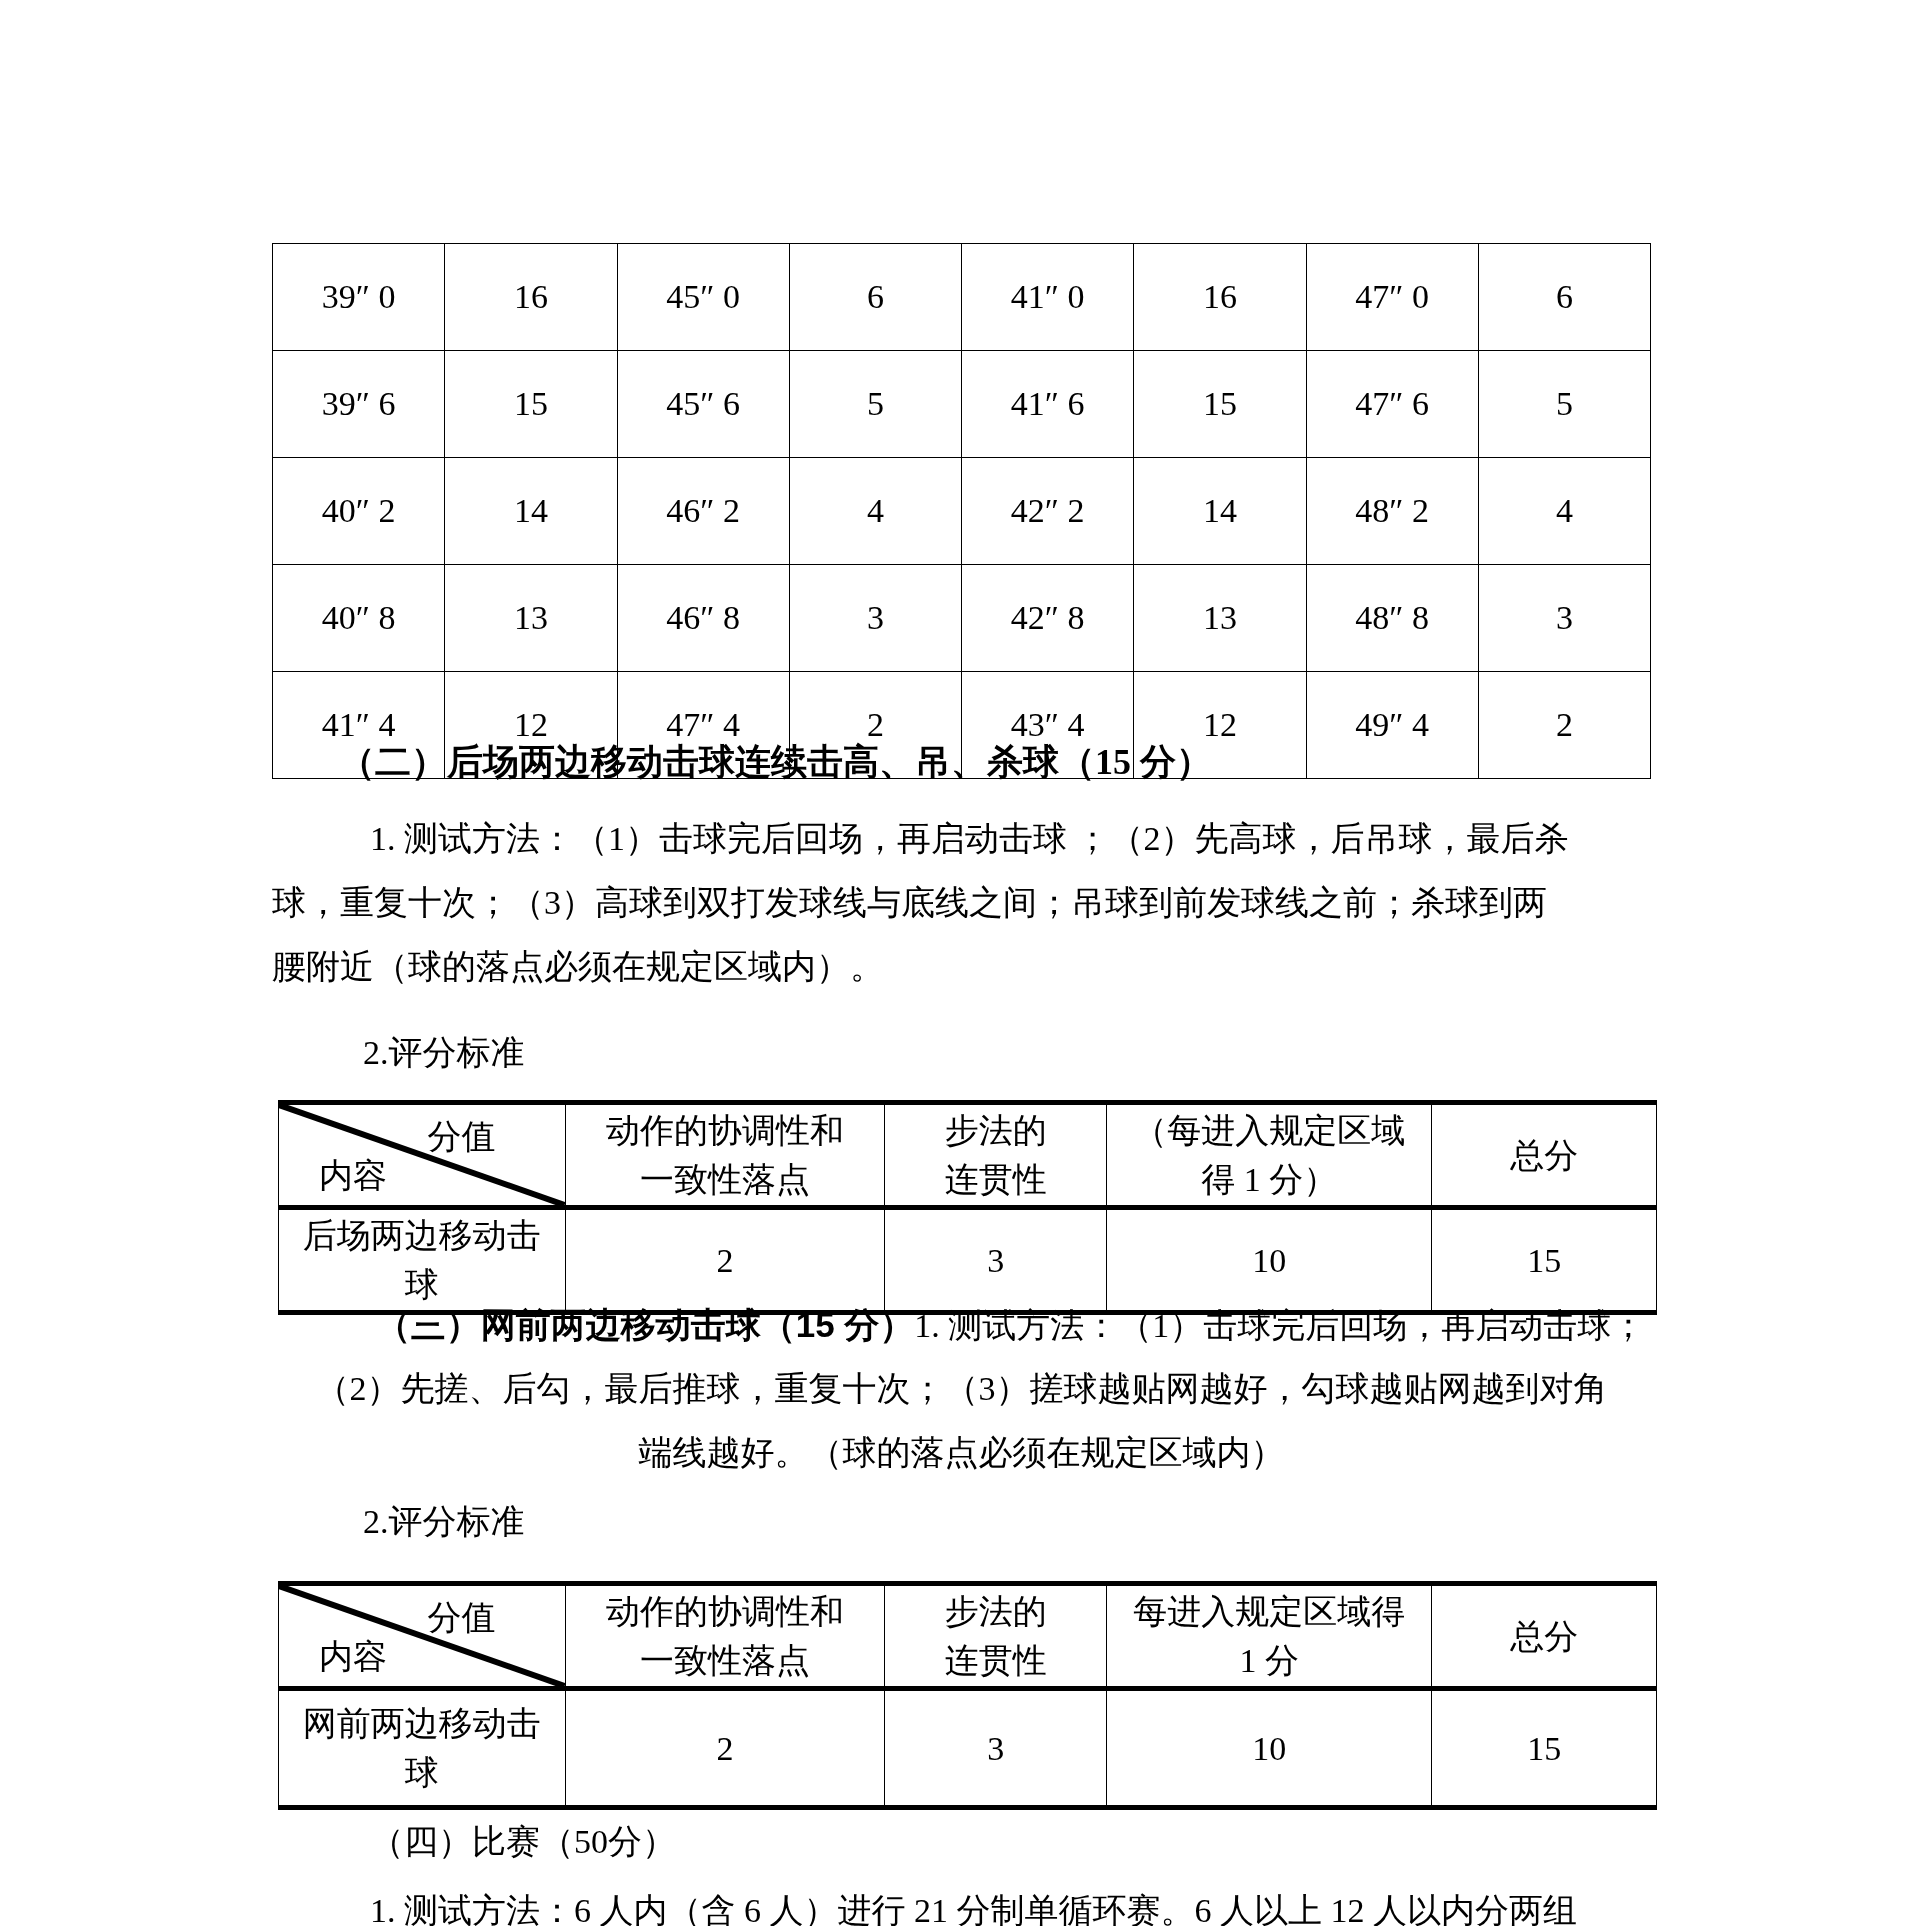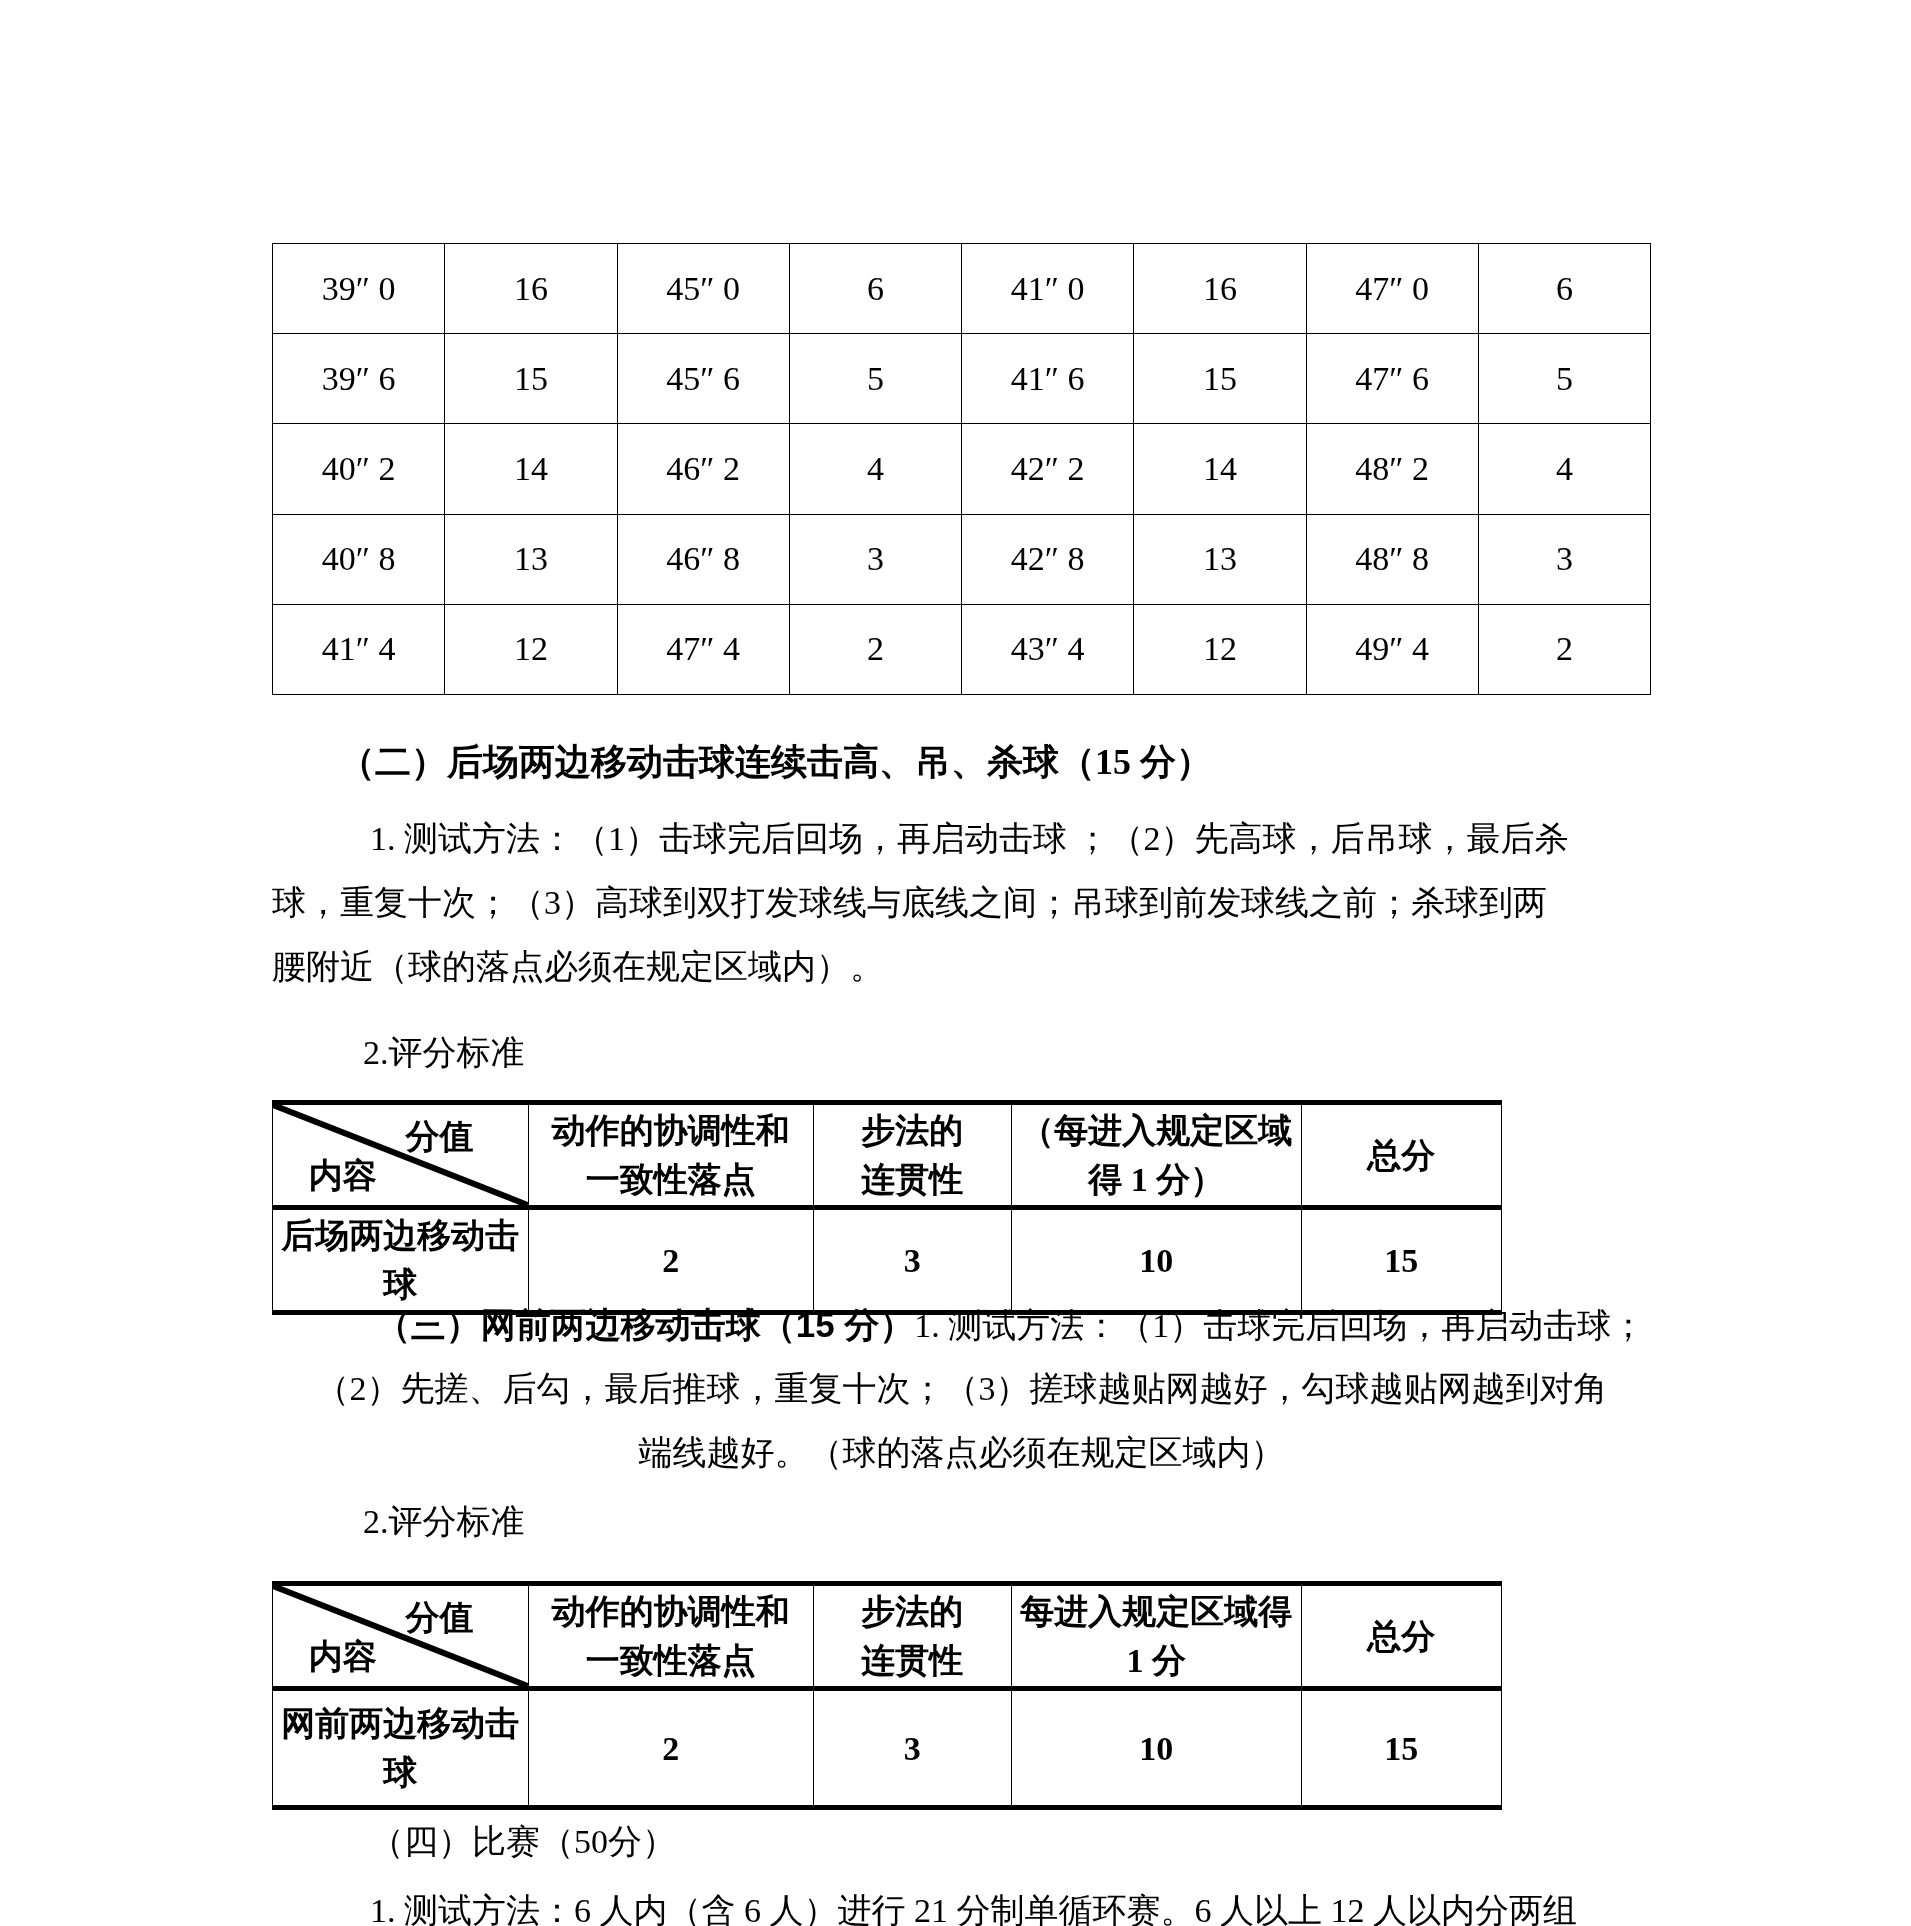--- a/index.html
+++ b/index.html
@@ -3,29 +3,29 @@
 <meta charset="utf-8">
 <style>
   html,body{margin:0;padding:0;}
   body{
     width:1911px;height:2703px;background:#ffffff;position:relative;
     font-family:"Liberation Serif","DejaVu Serif",serif;color:#000;
   }
   .abs{position:absolute;left:272px;width:1379px;}
   
   table.t1{
-    position:absolute;left:272px;top:243px;width:1379px;height:452px;
+    position:absolute;left:272px;top:243px;width:1379px;height:536px;
     border-collapse:collapse;table-layout:fixed;
   }
   table.t1 td{
     border:1.9px solid #000;text-align:center;vertical-align:middle;
     font-size:34px;overflow:hidden;
   }
   
-  table.t23{border-collapse:collapse;table-layout:fixed;position:absolute;left:272px;width:1230px;font-weight:bold;}
+  table.t23{border-collapse:collapse;table-layout:fixed;position:absolute;left:278px;width:1379px;}
   table.t23 td{
     border-left:1.9px solid #000;border-right:1.9px solid #000;
     text-align:center;vertical-align:middle;font-size:34px;line-height:49px;overflow:hidden;
   }
   table.t23 tr.hd td{border-top:5.8px solid #000;border-bottom:5.8px solid #000;}
   table.t23 tr.dt td{border-bottom:5.8px solid #000;}
   table.tt2{top:1100px;}  table.tt2 tr.hd{height:84px;} table.tt2 tr.dt{height:94px;}
   table.tt3{top:1581px;}  table.tt3 tr.hd{height:104px;} table.tt3 tr.dt{height:119px;}
   td.corner{position:relative;}
   .corner-svg{position:absolute;left:0;top:0;width:100%;height:100%;display:block;}

